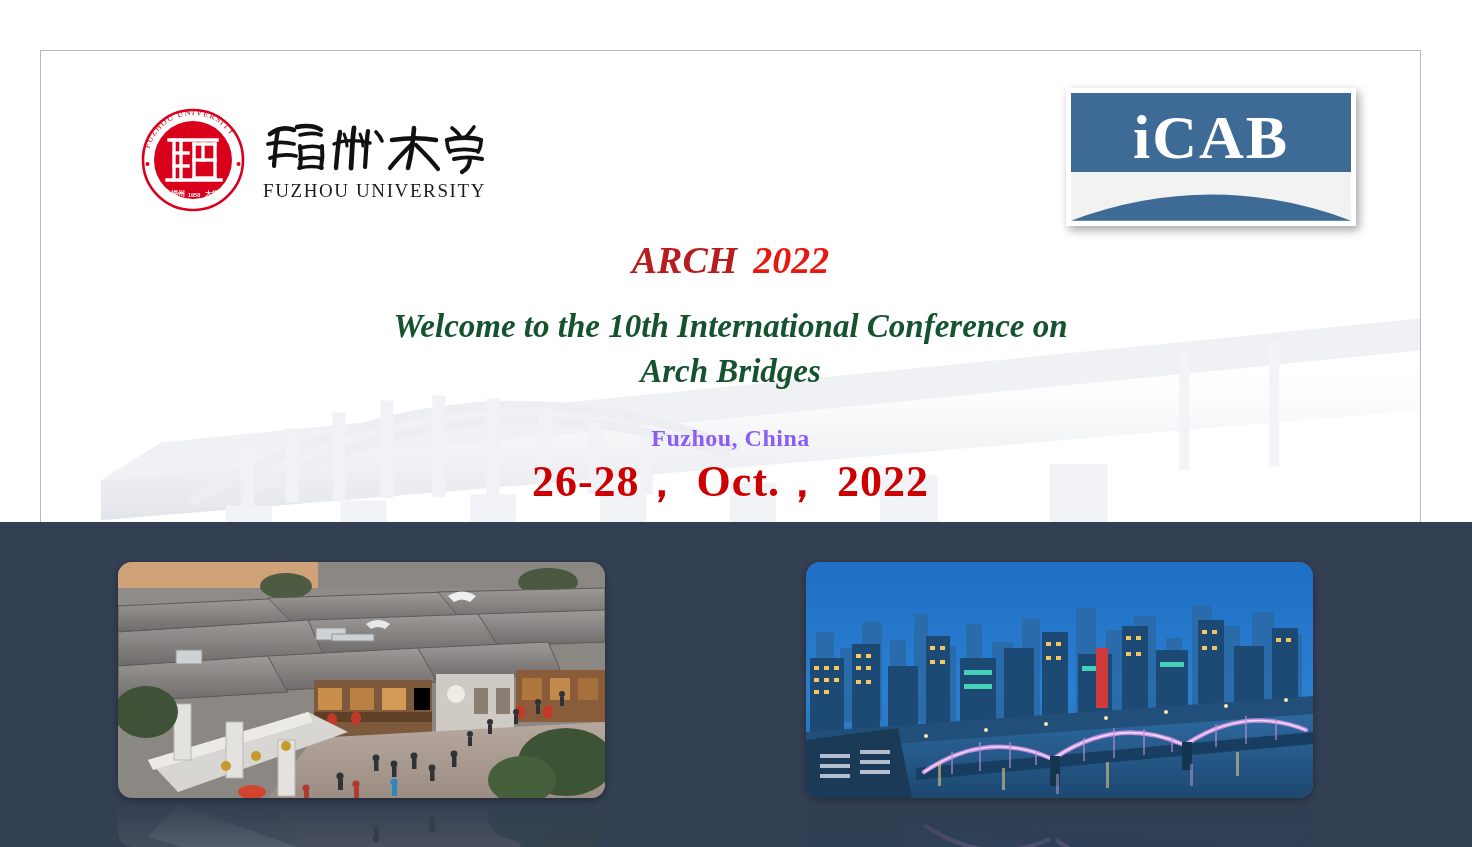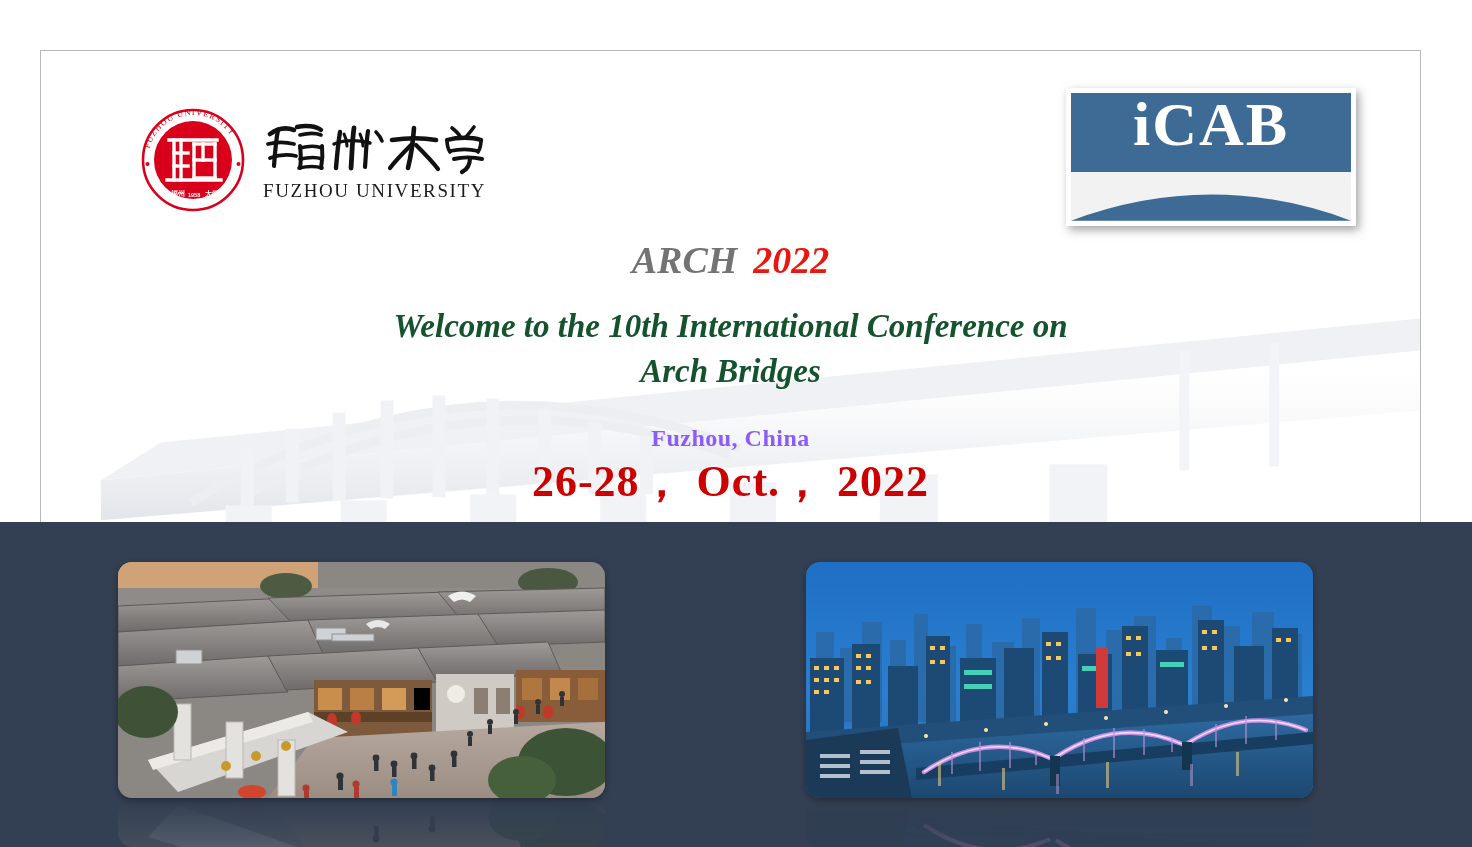--- a/index.html
+++ b/index.html
@@ -66,21 +66,21 @@
     width:290px; height:138px;
     background:#f2f2f2;
     border:5px solid #ffffff;
     box-shadow:3px 4px 9px rgba(90,90,90,.55);
     overflow:hidden;
   }
   .icab-bar {
     position:absolute; left:0; top:0;
     width:100%; height:62%;
     background:#3d6b96;
-    display:flex; align-items:flex-start; justify-content:center;
+    display:flex; align-items:flex-end; justify-content:center;
   }
   .icab-text {
     font-family:"Liberation Serif", serif;
     font-size:62px; font-weight:700;
     color:#ffffff; letter-spacing:2px;
     line-height:1; padding-bottom:4px;
   }
   .icab-arch { position:absolute; left:0; bottom:0; width:100%; height:38%; }
 
   
@@ -89,21 +89,21 @@
     left:40px; top:240px;
     width:1381px;
     text-align:center;
   }
   .arch-line {
     font-family:"Liberation Serif", serif;
     font-style:italic; font-weight:700;
     font-size:38px; line-height:1.1;
     white-space:nowrap;
   }
-  .arch-word  { color:#737373; }
+  .arch-word  { color:#b91c1c; }
   .year-word  { color:#e8170f; margin-left:16px; }
 
   .welcome-line {
     font-family:"Liberation Serif", serif;
     font-style:italic; font-weight:700;
     font-size:33px; line-height:1.38;
     color:#14532d;
     margin-top:22px;
     padding:0 180px;
   }

